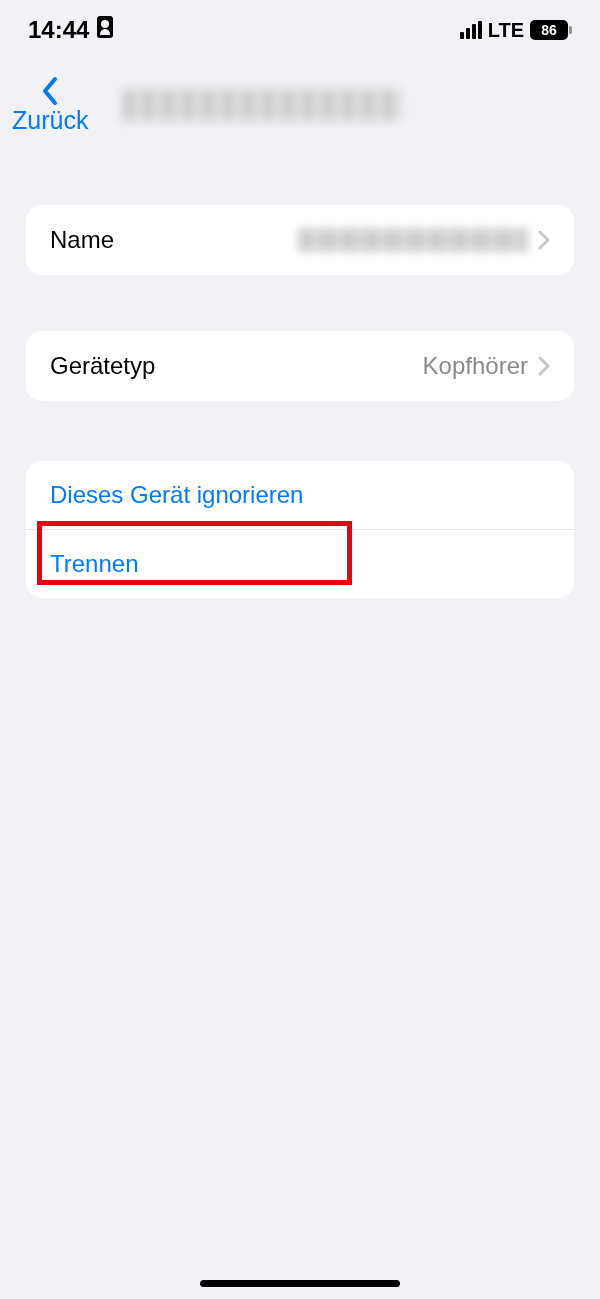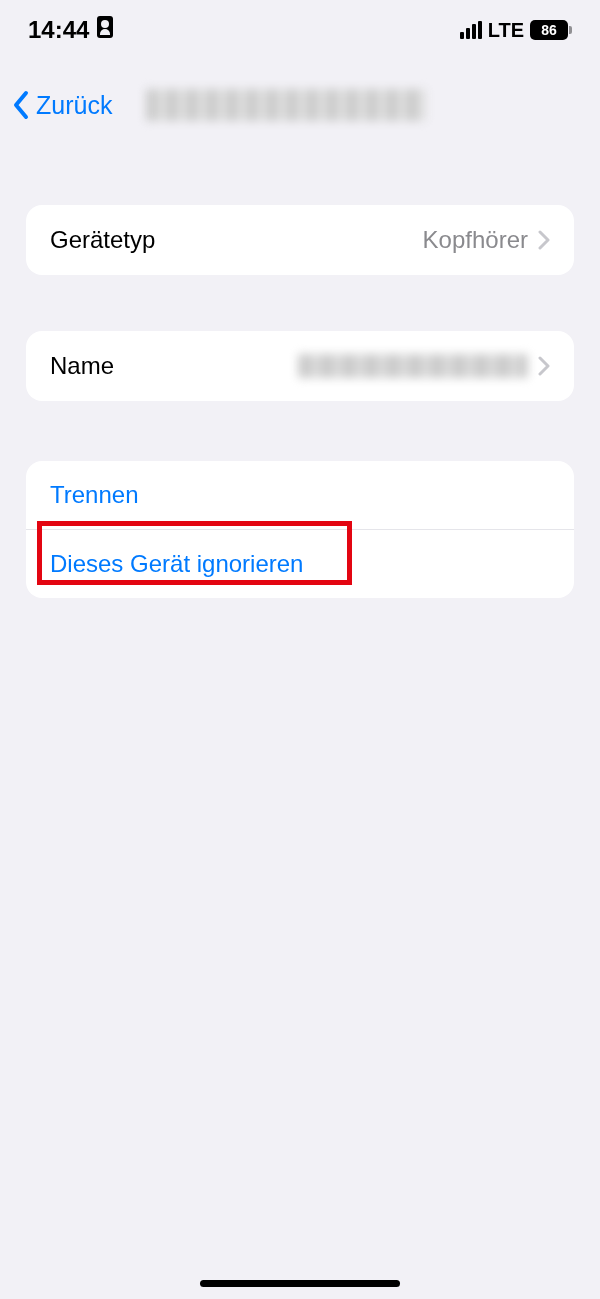--- a/index.html
+++ b/index.html
@@ -107,25 +107,25 @@
       height: 60px;
       display: flex;
       align-items: center;
       padding: 0 12px;
       gap: 4px;
       margin-top: 15px;
     }
     .back-btn {
       display: flex;
       align-items: center;
-      gap: 6px;
       color: #007aff;
       font-size: 25px;
       font-weight: 400;
       cursor: pointer;
+      flex-direction: column;
     }
     .chevron-back {
       width: 18px;
       height: 30px;
     }
     .nav-title-blur {
       margin-left: 30px;
       width: 280px;
       height: 32px;
       background: repeating-linear-gradient(90deg, #ccc 0px, #ccc 12px, #e0e0e0 12px, #e0e0e0 20px);
@@ -219,51 +219,51 @@
   <div class="back-btn">
     <svg class="chevron-back" viewBox="0 0 18 30">
       <polyline points="14,3 4,15 14,27" fill="none" stroke="#007aff" stroke-width="4" stroke-linecap="round" stroke-linejoin="round"></polyline>
     </svg>
     <span>Zurück</span>
   </div>
   <div class="nav-title-blur"></div>
 </div>
 
 <div class="content">
+
+  <div class="group">
+    <div class="row">
+      <span class="row-label">Name</span>
+      <span class="row-value">
+        <span class="blur-value"></span>
+        <svg class="chevron-right" viewBox="0 0 12 20">
+          <polyline points="2,2 10,10 2,18" fill="none" stroke="#c7c7cc" stroke-width="3" stroke-linecap="round" stroke-linejoin="round"></polyline>
+        </svg>
+      </span>
+    </div>
+  </div>
 
   <div class="group">
     <div class="row">
       <span class="row-label">Gerätetyp</span>
       <span class="row-value">
         <span>Kopfhörer</span>
         <svg class="chevron-right" viewBox="0 0 12 20">
           <polyline points="2,2 10,10 2,18" fill="none" stroke="#c7c7cc" stroke-width="3" stroke-linecap="round" stroke-linejoin="round"></polyline>
         </svg>
       </span>
     </div>
   </div>
 
-  <div class="group">
-    <div class="row">
-      <span class="row-label">Name</span>
-      <span class="row-value">
-        <span class="blur-value"></span>
-        <svg class="chevron-right" viewBox="0 0 12 20">
-          <polyline points="2,2 10,10 2,18" fill="none" stroke="#c7c7cc" stroke-width="3" stroke-linecap="round" stroke-linejoin="round"></polyline>
-        </svg>
-      </span>
-    </div>
-  </div>
-
   <div class="group actions">
     <div class="action-row">
+      <span>Dieses Gerät ignorieren</span>
+    </div>
+    <div class="action-row">
       <span>Trennen</span>
     </div>
-    <div class="action-row">
-      <span>Dieses Gerät ignorieren</span>
-    </div>
   </div>
 
 </div>
 
 <div class="highlight-box" style="top: 521px; left: 37px; width: 315px; height: 64px;"></div>
 
 <div class="home-indicator"></div>
 
 </body></html>

